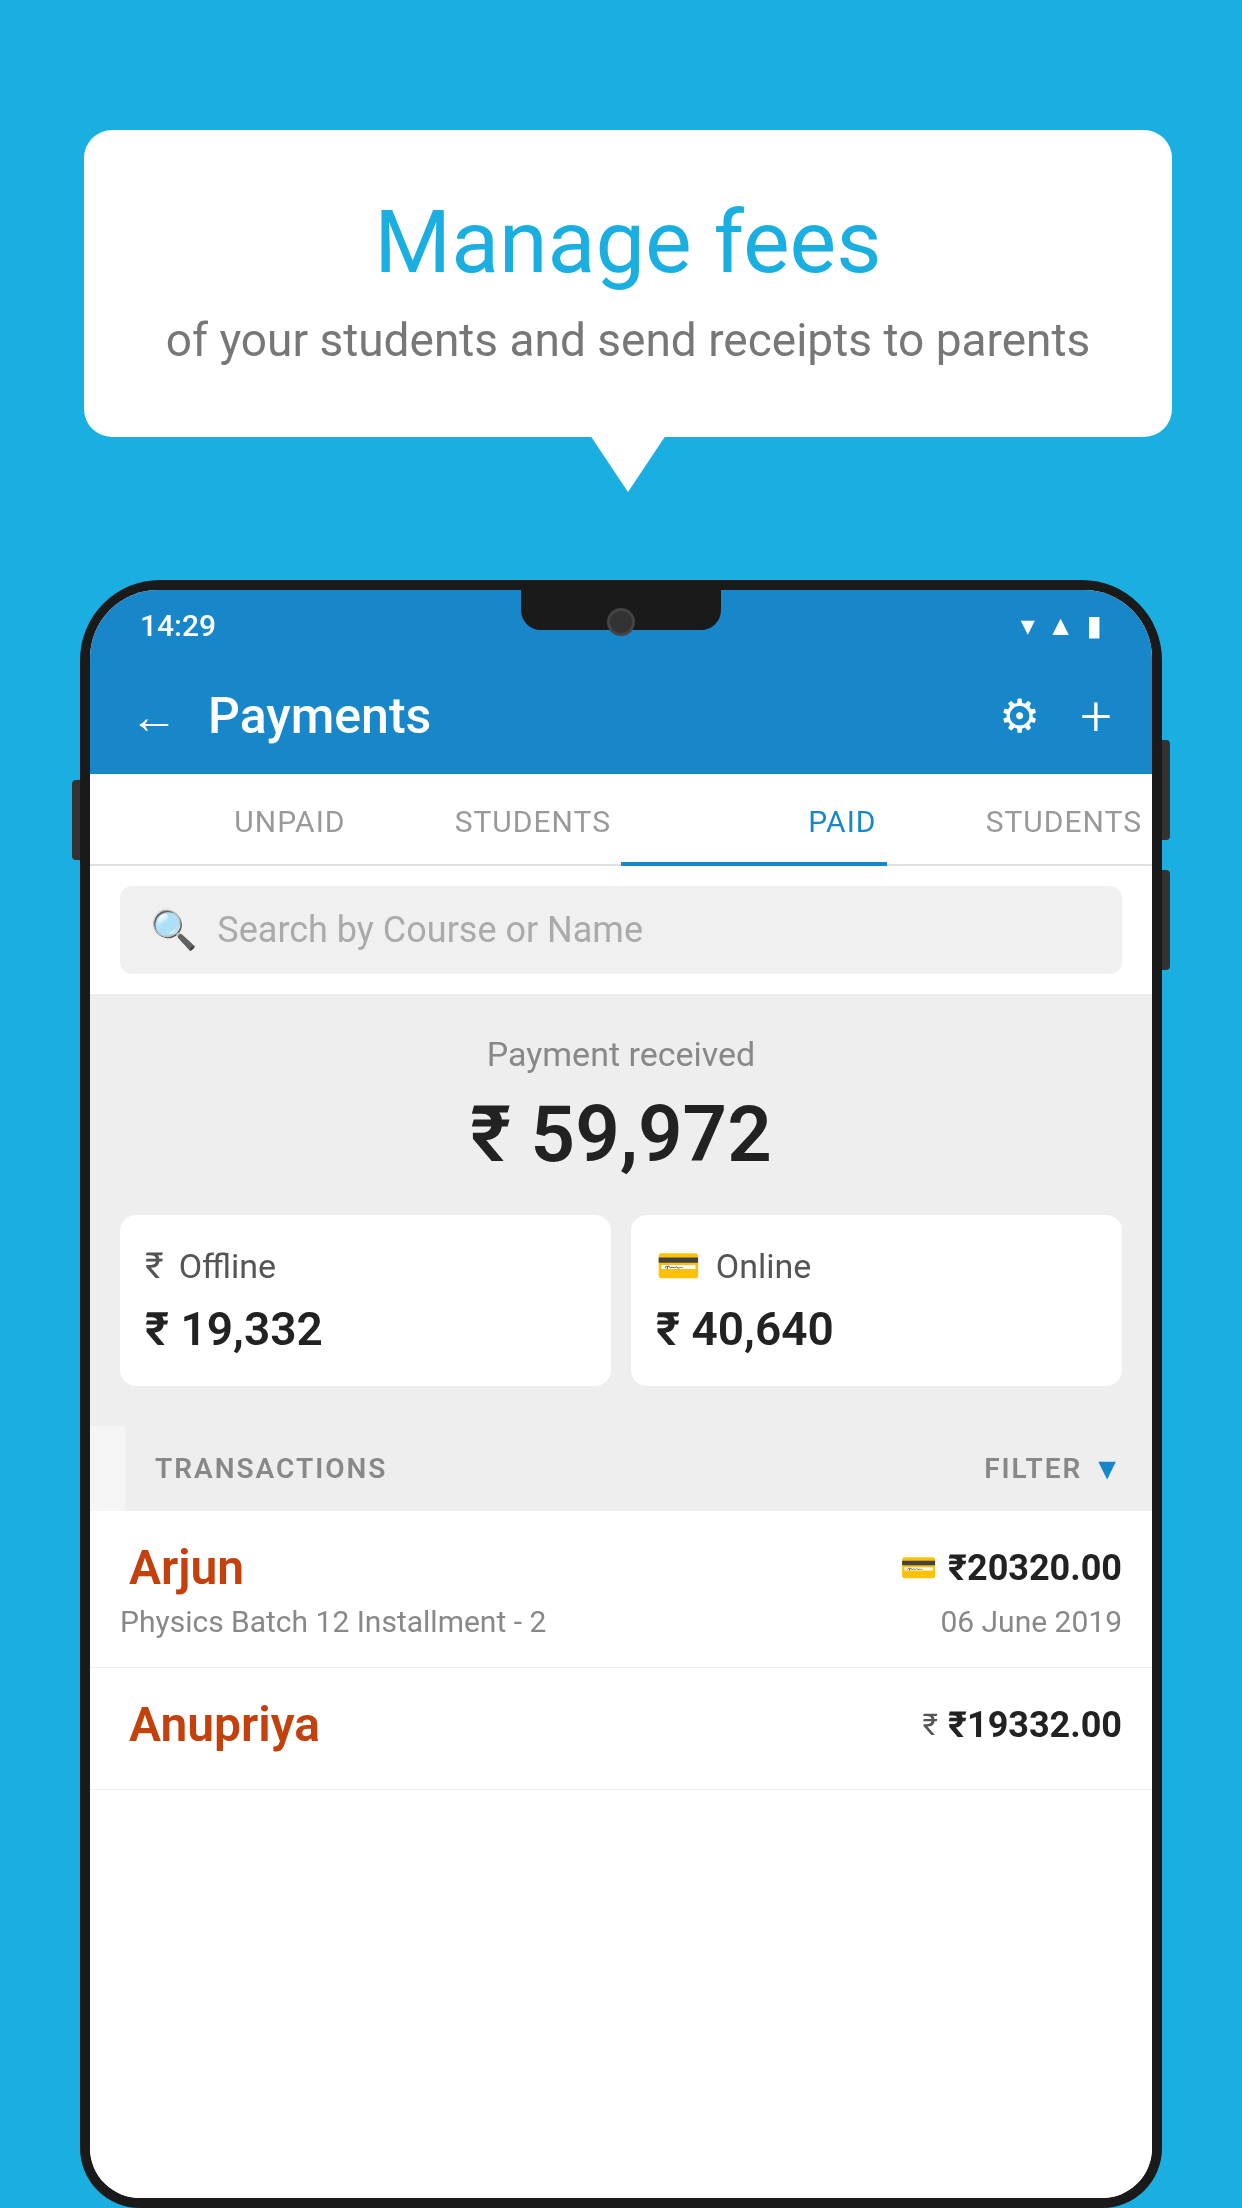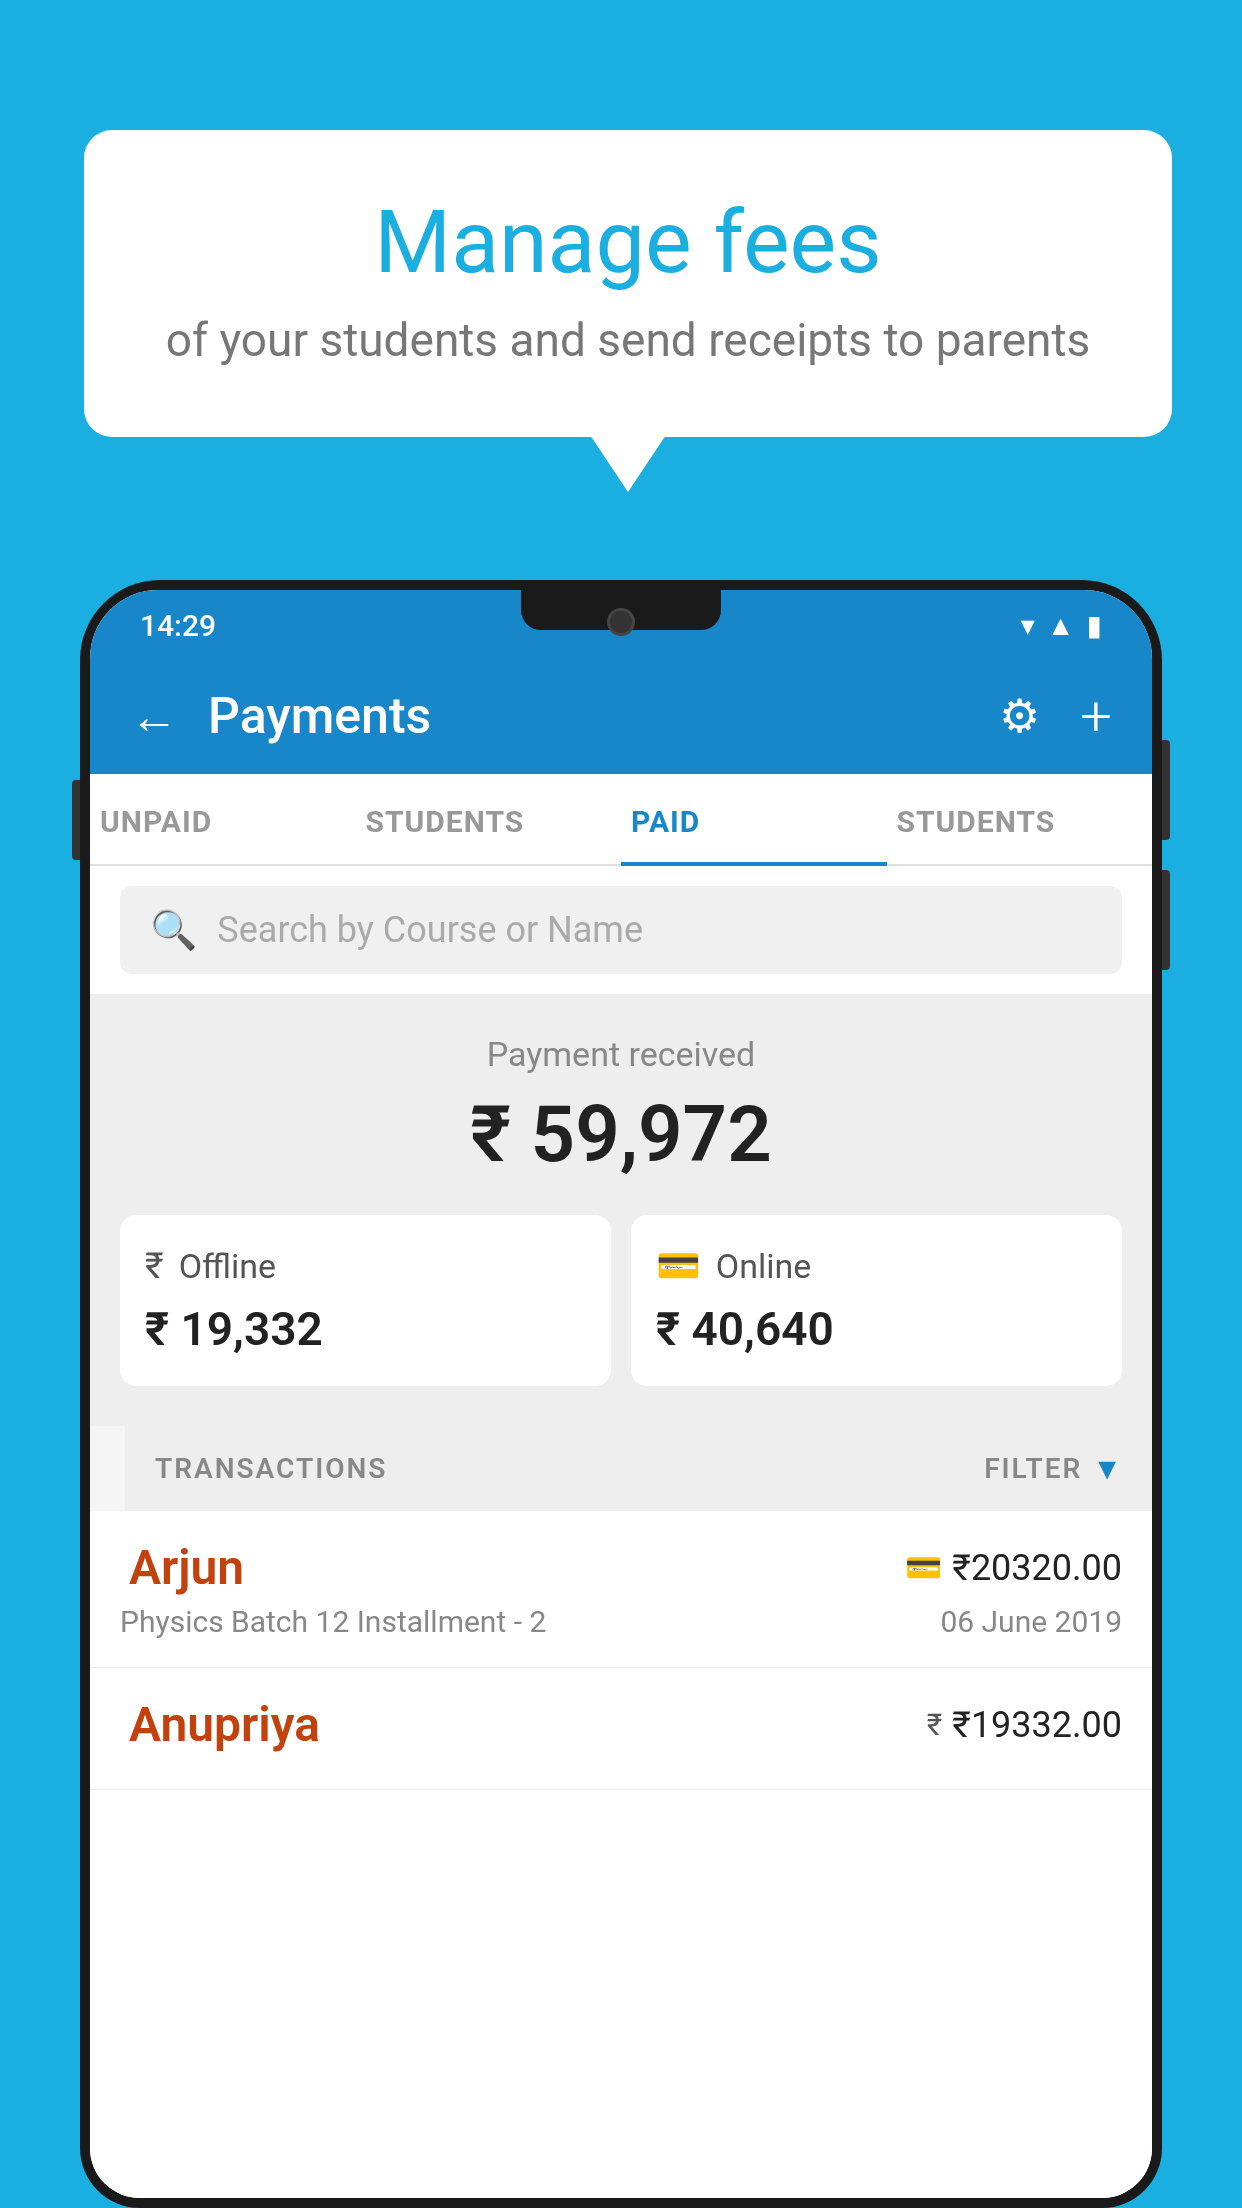--- a/index.html
+++ b/index.html
@@ -172,24 +172,24 @@
 
     
     .tabs-container {
       background: white;
       display: flex;
       border-bottom: 2px solid #e0e0e0;
     }
 
     .tab {
       flex: 1;
-      text-align: left;
+      text-align: right;
       padding: 30px 10px 25px;
       font-size: 30px;
-      font-weight: 700;
+      font-weight: 400;
       color: #999;
       cursor: pointer;
       letter-spacing: 1px;
       position: relative;
     }
 
     .tab.active {
       color: #1887C9;
     }
 
@@ -351,21 +351,21 @@
       gap: 10px;
     }
 
     .transaction-amount-icon {
       font-size: 30px;
       color: #555;
     }
 
     .transaction-amount {
       font-size: 36px;
-      font-weight: 400;
+      font-weight: 700;
       color: #222;
     }
 
     .transaction-bottom {
       display: flex;
       justify-content: space-between;
       align-items: center;
     }
 
     .transaction-course {

